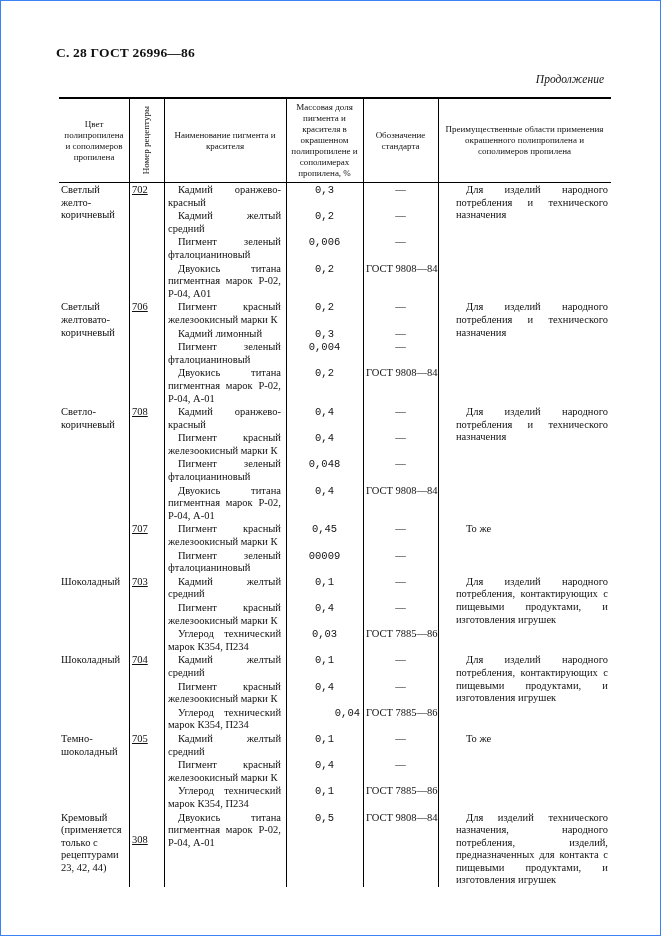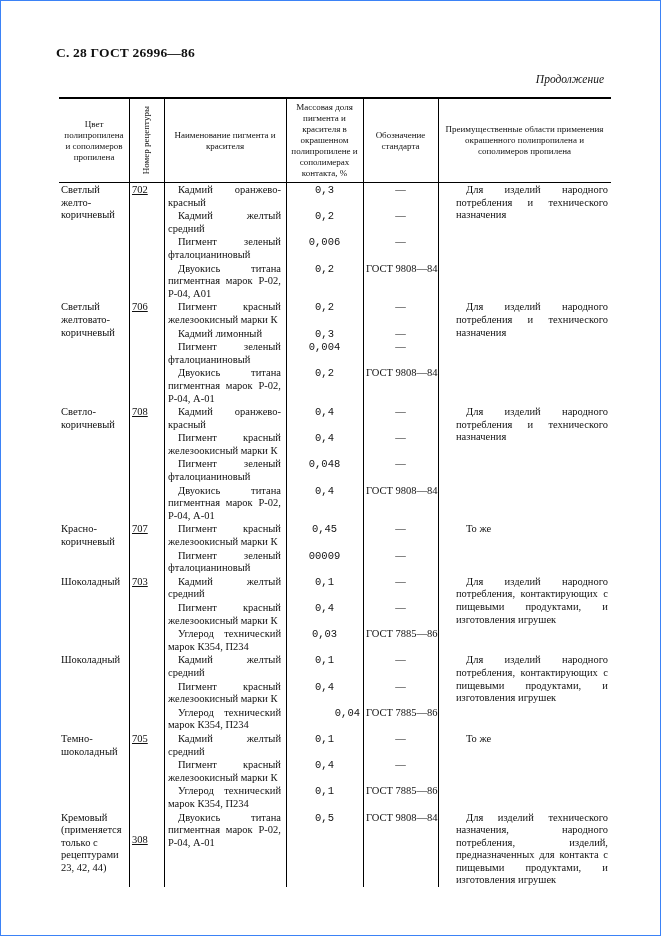--- a/index.html
+++ b/index.html
@@ -87,21 +87,21 @@
 <div class="page">
 
   <div class="doc-header">С. 28 ГОСТ 26996—86</div>
   <div class="continuation">Продолжение</div>
 
   <div class="gtable">
     <div class="thead">
       <div class="th">Цвет полипропилена и сополимеров пропилена</div>
       <div class="th vertical">Номер рецептуры</div>
       <div class="th">Наименование пигмента и красителя</div>
-      <div class="th">Массовая доля пигмента и красителя в окрашенном полипропилене и сополимерах контакта, %</div>
+      <div class="th">Массовая доля пигмента и красителя в окрашенном полипропилене и сополимерах пропилена, %</div>
       <div class="th">Обозначение стандарта</div>
       <div class="th">Преимущественные области применения окрашенного полипропилена и сополимеров пропилена</div>
     </div>
     <div class="tbody" id="tbody">
         <div class="group">
           <div class="cell color" style="grid-row: 1 / span 4;">Светлый желто-коричневый</div>
           <div class="cell recipe" style="grid-row: 1 / span 4;">702</div>
           <div class="cell pigname" style="grid-row: 1;">Кадмий оранжево-красный</div>
           <div class="cell fraction" style="grid-row: 1;">0,3</div>
           <div class="cell standard" style="grid-row: 1;">—</div>
@@ -144,21 +144,20 @@
           <div class="cell standard" style="grid-row: 2;">—</div>
           <div class="cell pigname" style="grid-row: 3;">Пигмент зеленый фталоцианиновый</div>
           <div class="cell fraction" style="grid-row: 3;">0,048</div>
           <div class="cell standard" style="grid-row: 3;">—</div>
           <div class="cell pigname" style="grid-row: 4;">Двуокись титана пигментная марок Р-02, Р-04, А-01</div>
           <div class="cell fraction" style="grid-row: 4;">0,4</div>
           <div class="cell standard" style="grid-row: 4;">ГОСТ 9808—84</div>
           <div class="cell usage" style="grid-row: 1 / span 4;">Для изделий народного потребления и технического назначения</div>
         </div>
         <div class="group">
-          <div class="cell color" style="grid-row: 1 / span 2;">Красно-коричневый</div>
           <div class="cell recipe" style="grid-row: 1 / span 2;">707</div>
           <div class="cell pigname" style="grid-row: 1;">Пигмент красный железоокисный марки К</div>
           <div class="cell fraction" style="grid-row: 1;">0,45</div>
           <div class="cell standard" style="grid-row: 1;">—</div>
           <div class="cell pigname" style="grid-row: 2;">Пигмент зеленый фталоцианиновый</div>
           <div class="cell fraction" style="grid-row: 2;">00009</div>
           <div class="cell standard" style="grid-row: 2;">—</div>
           <div class="cell usage" style="grid-row: 1 / span 2;">То же</div>
         </div>
         <div class="group">
@@ -170,20 +169,21 @@
           <div class="cell pigname" style="grid-row: 2;">Пигмент красный железоокисный марки К</div>
           <div class="cell fraction" style="grid-row: 2;">0,4</div>
           <div class="cell standard" style="grid-row: 2;">—</div>
           <div class="cell pigname" style="grid-row: 3;">Углерод технический марок К354, П234</div>
           <div class="cell fraction" style="grid-row: 3;">0,03</div>
           <div class="cell standard" style="grid-row: 3;">ГОСТ 7885—86</div>
           <div class="cell usage" style="grid-row: 1 / span 3;">Для изделий народного потребления, контактирующих с пищевыми продуктами, и изготовления игрушек</div>
         </div>
         <div class="group">
           <div class="cell color" style="grid-row: 1 / span 3;">Шоколадный</div>
+          <div class="cell recipe" style="grid-row: 1 / span 3;">704</div>
           <div class="cell pigname" style="grid-row: 1;">Кадмий желтый средний</div>
           <div class="cell fraction" style="grid-row: 1;">0,1</div>
           <div class="cell standard" style="grid-row: 1;">—</div>
           <div class="cell pigname" style="grid-row: 2;">Пигмент красный железоокисный марки К</div>
           <div class="cell fraction" style="grid-row: 2;">0,4</div>
           <div class="cell standard" style="grid-row: 2;">—</div>
           <div class="cell pigname" style="grid-row: 3;">Углерод технический марок К354, П234</div>
           <div class="cell fraction" style="grid-row: 3; text-align: right;">0,04</div>
           <div class="cell standard" style="grid-row: 3;">ГОСТ 7885—86</div>
           <div class="cell usage" style="grid-row: 1 / span 3;">Для изделий народного потребления, контактирующих с пищевыми продуктами, и изготовления игрушек</div>

